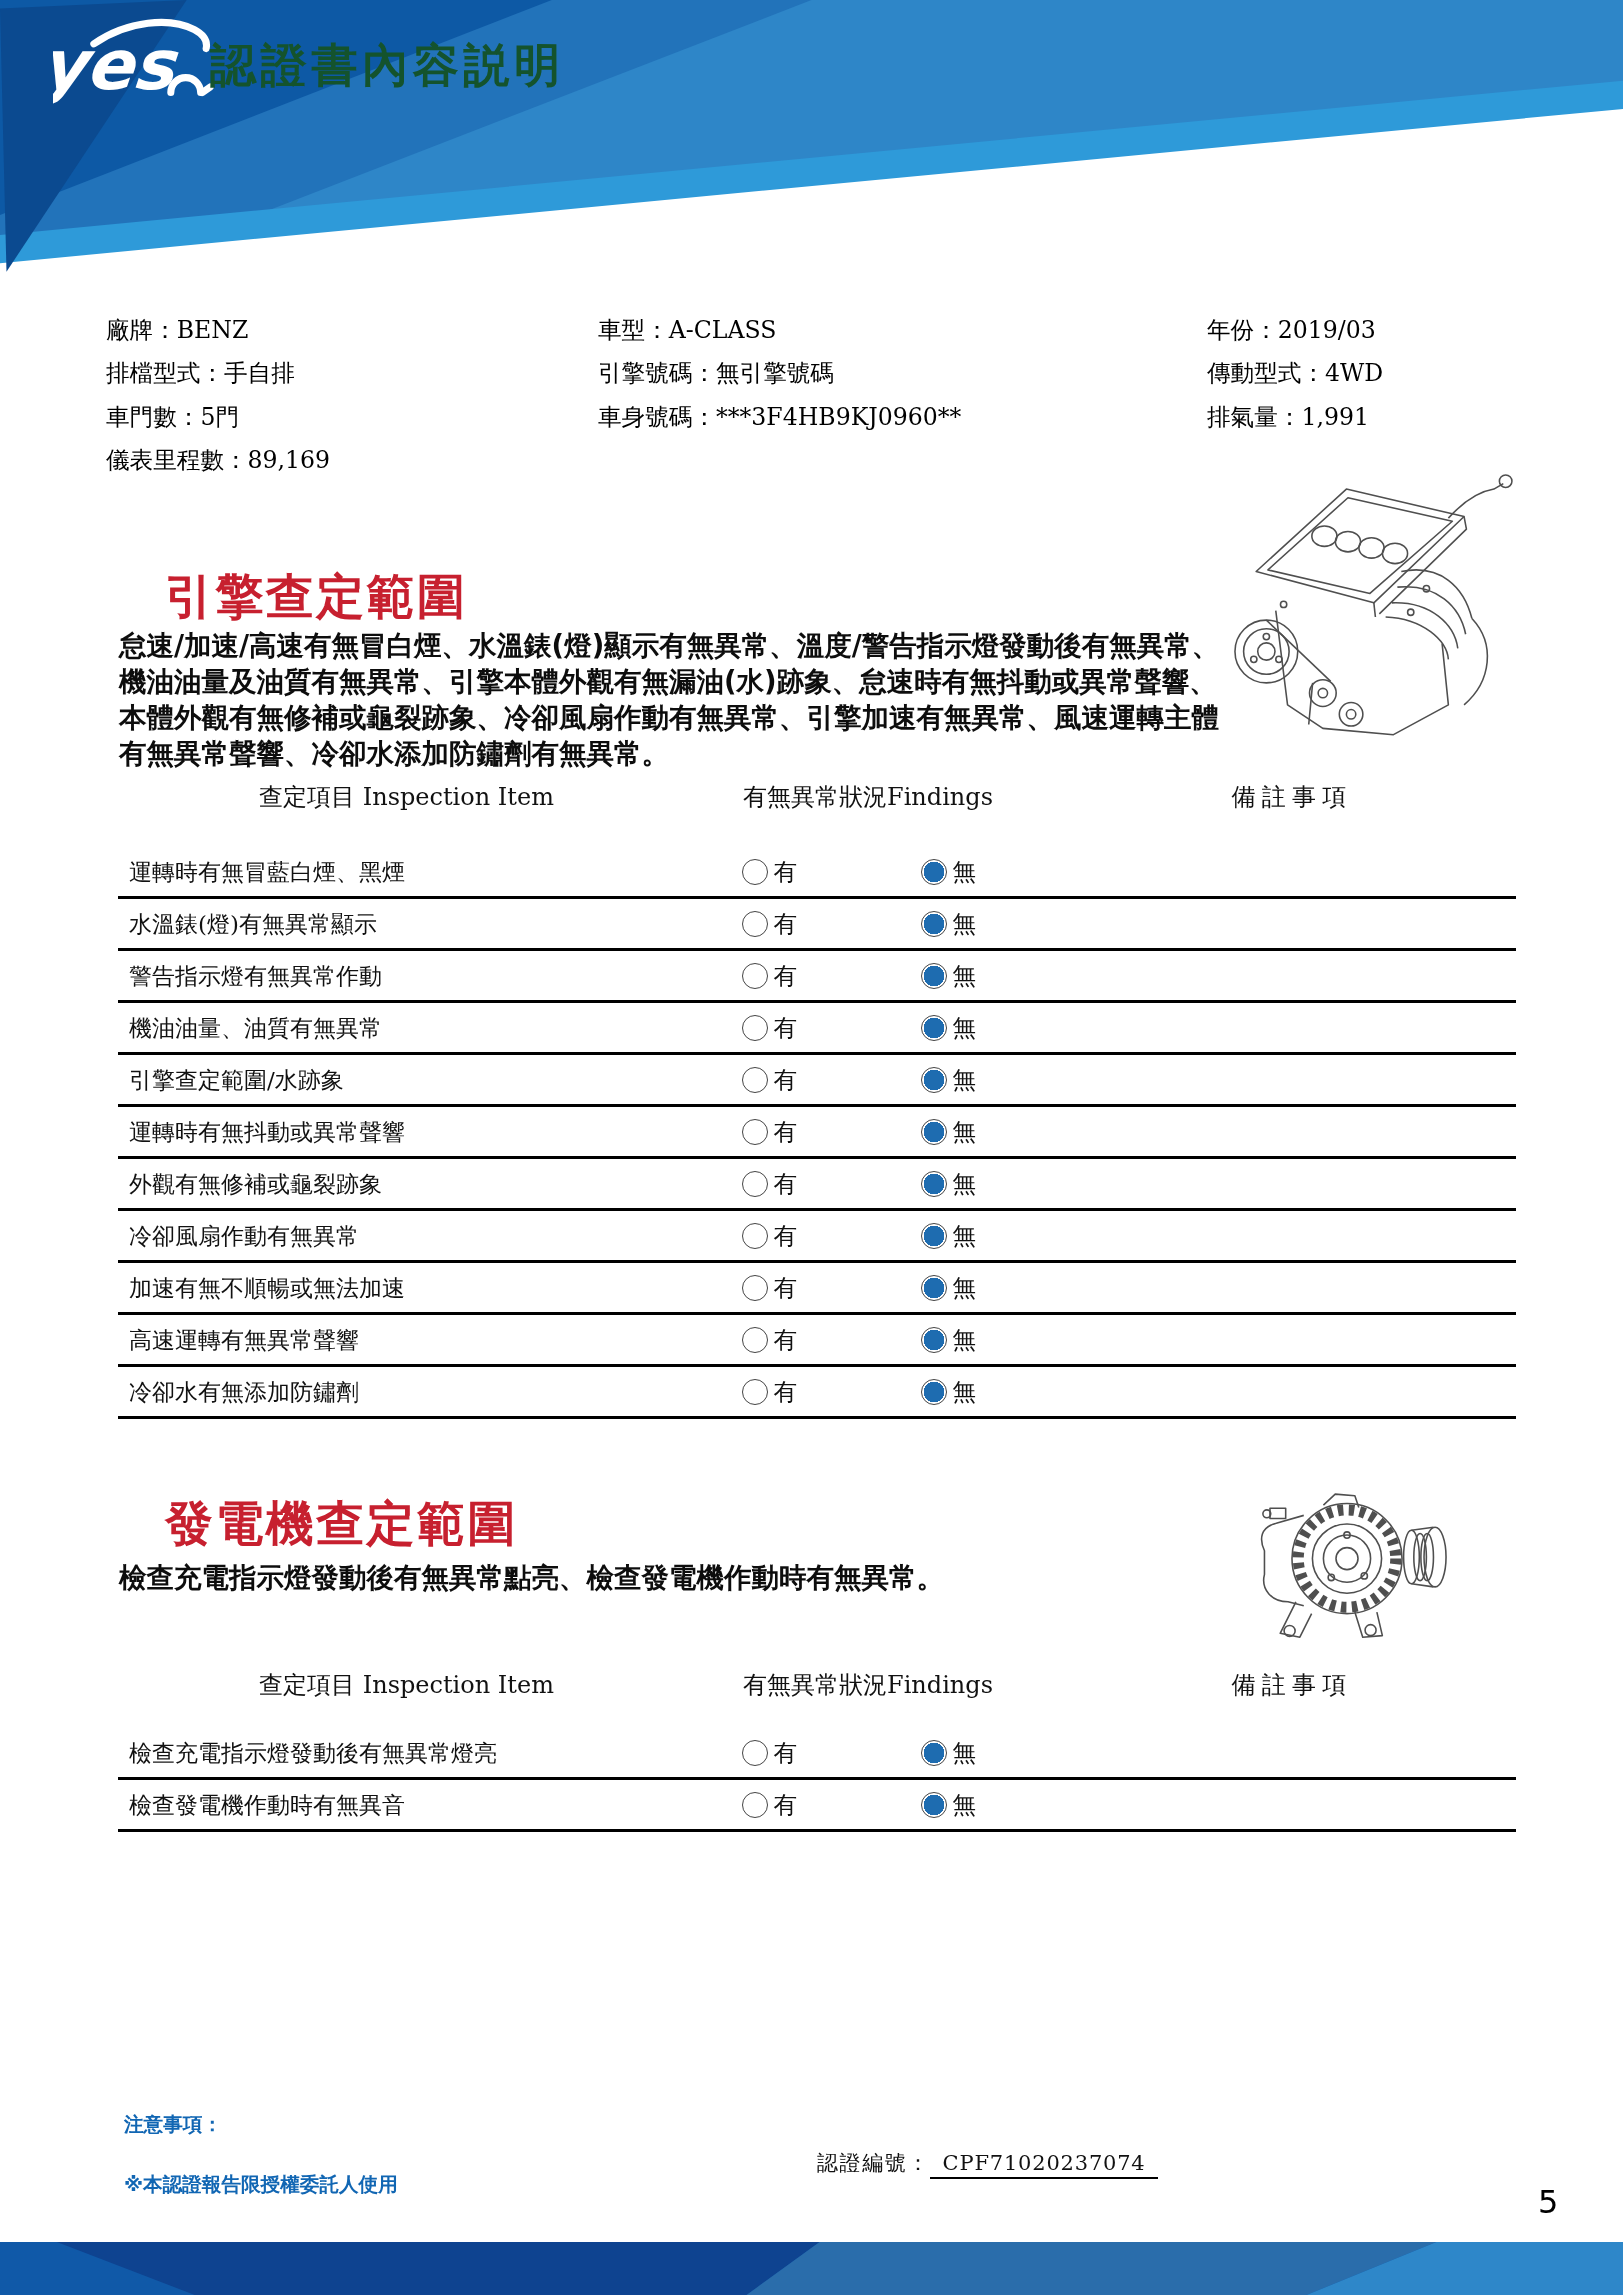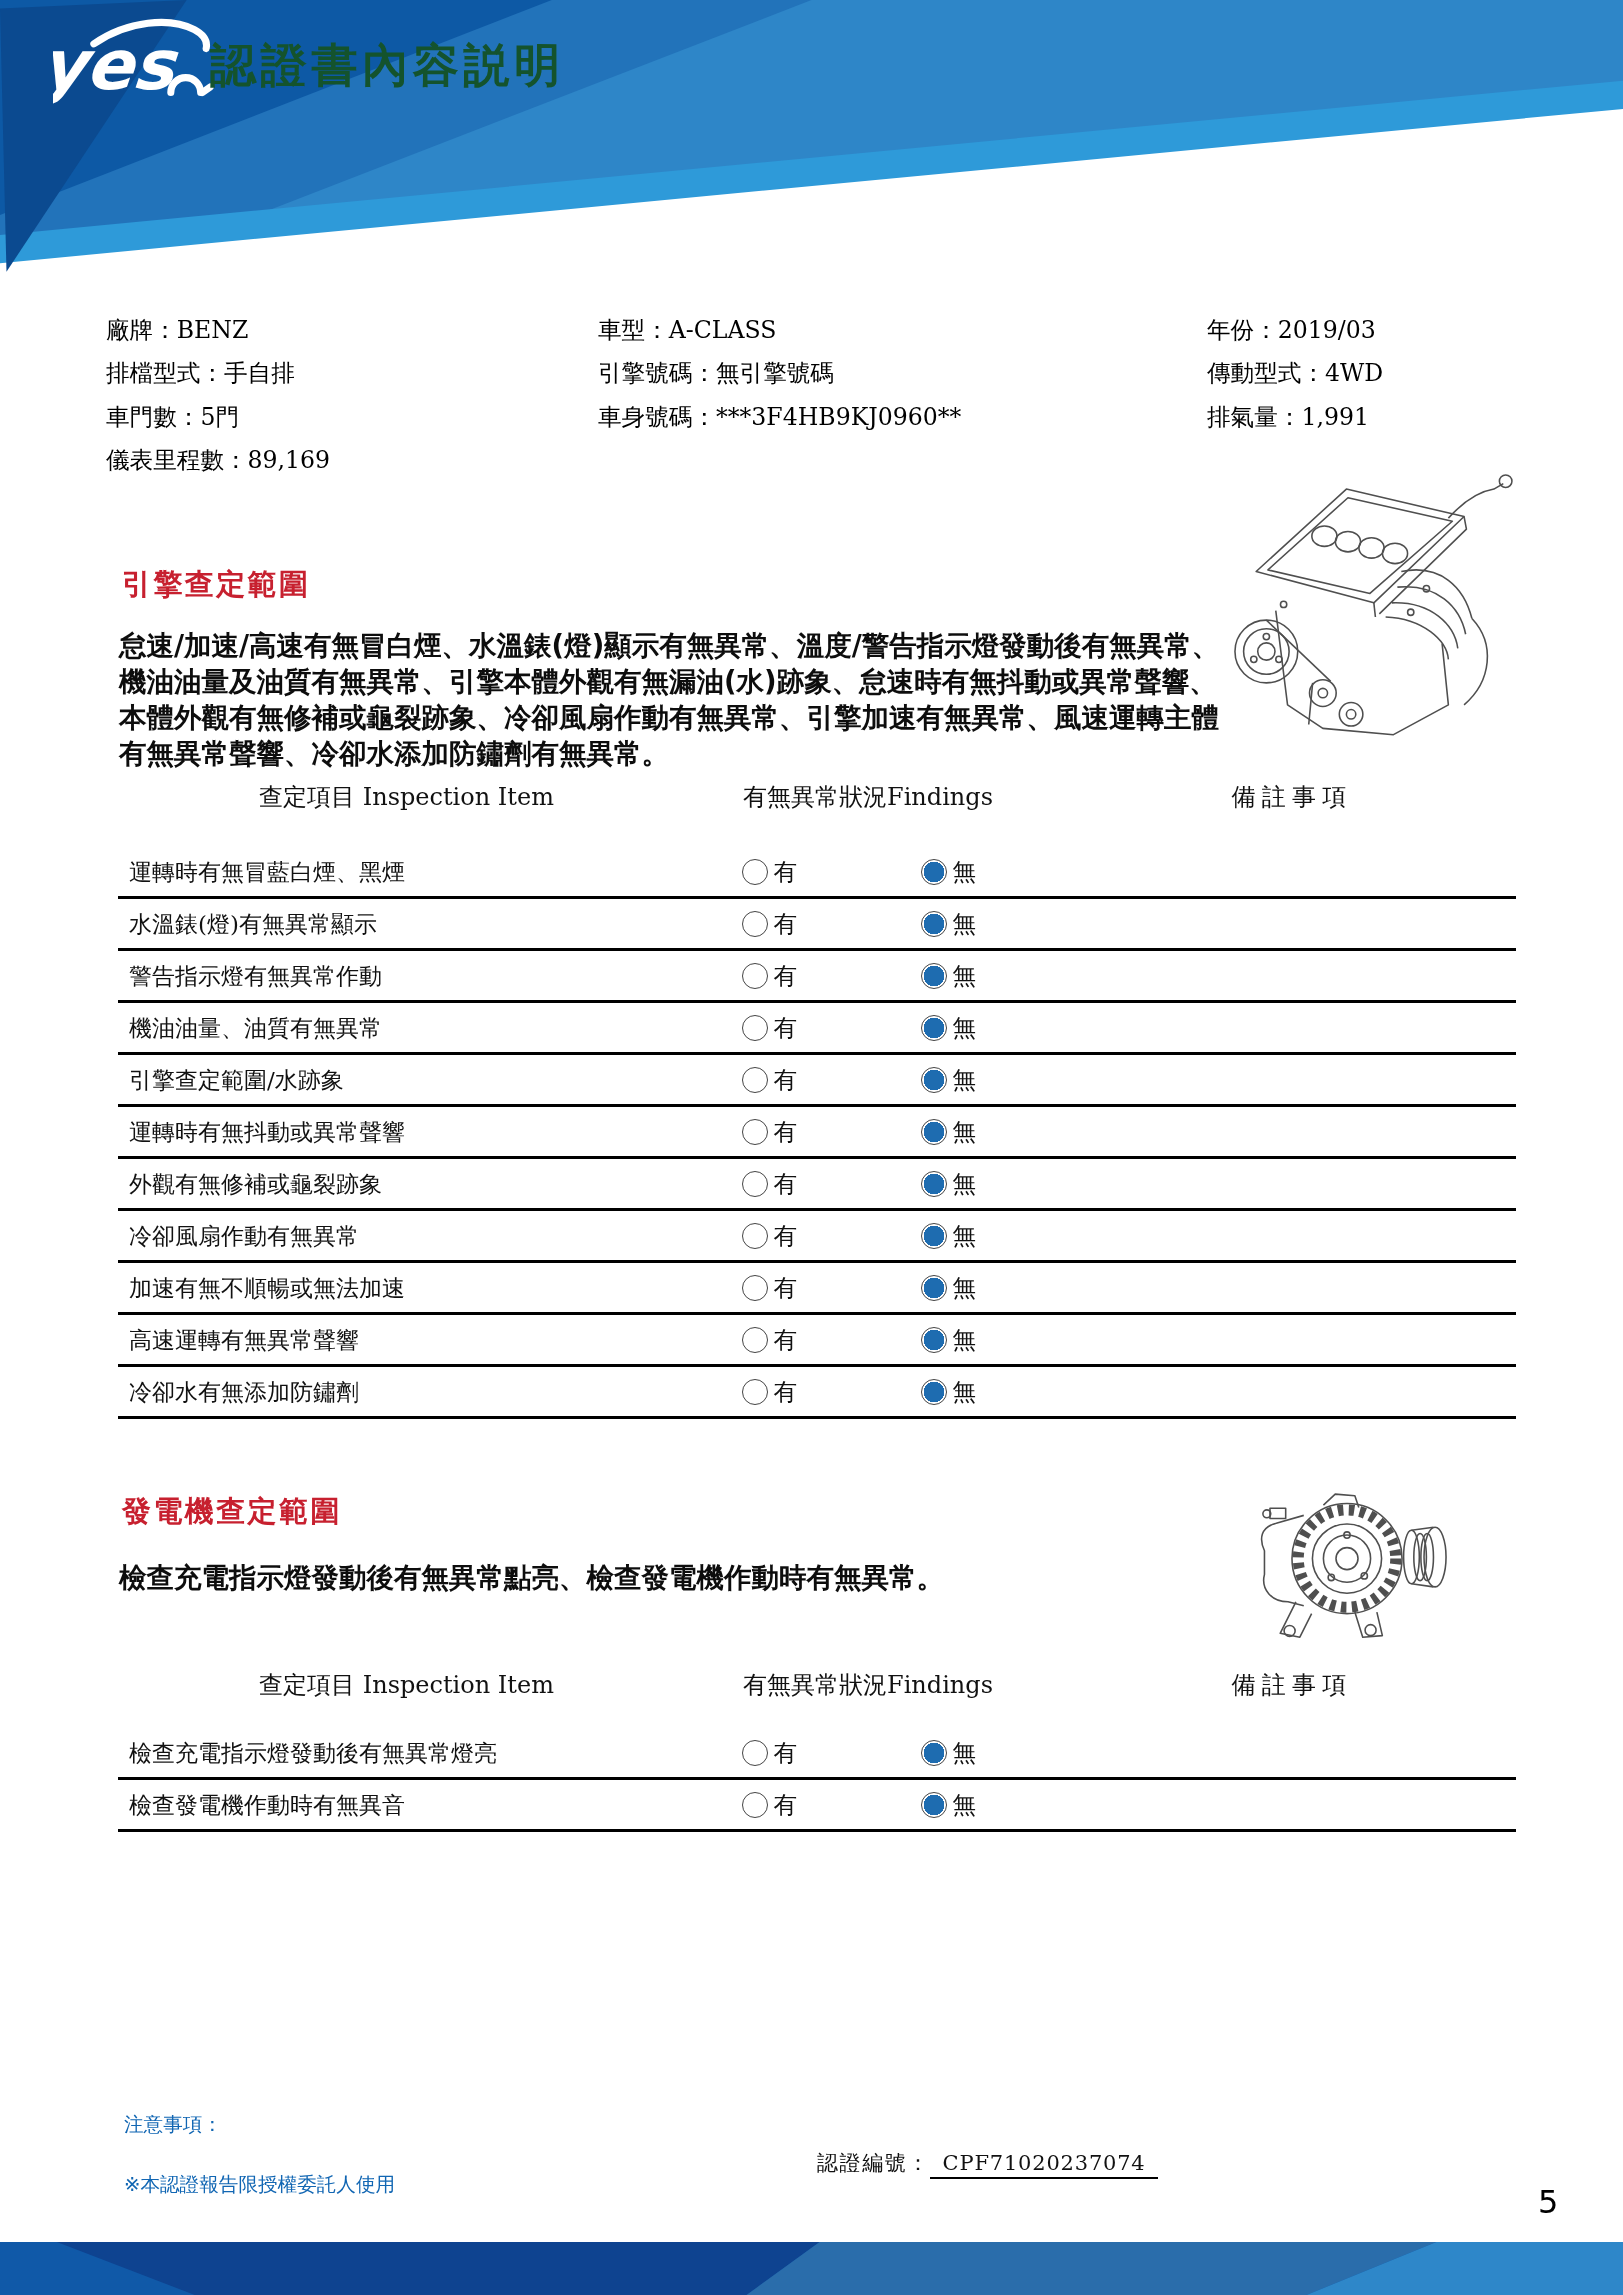--- a/index.html
+++ b/index.html
@@ -17,21 +17,21 @@
   .logo-svg{position:absolute;left:53px;top:17.3px;width:161px;height:93px;}
   .logo-text{font-family:"DejaVu Sans","Liberation Sans",sans-serif;font-weight:bold;font-style:italic;}
   .header-title{position:absolute;left:210px;top:35px;font-family:"DejaVu Sans","Liberation Sans",sans-serif;
        font-weight:bold;font-size:46px;color:#14532d;letter-spacing:4.7px;white-space:nowrap;}
 
   
   .info-line{position:absolute;font-size:23.6px;white-space:nowrap;color:#000;}
 
   
   .sec-title{position:absolute;font-family:Liberation Serif, serif;
-       font-weight:900;font-size:29px;letter-spacing:2.4px;white-space:nowrap;}
+       font-weight:900;font-size:48px;letter-spacing:2.4px;white-space:nowrap;margin-left:43px;}
   .para{position:absolute;font-family:"DejaVu Sans","Liberation Sans",sans-serif;
        font-weight:900;font-size:27.5px;line-height:36px;color:#0d0d0d;white-space:nowrap;}
 
   
   .thead{position:absolute;width:1398px;height:33px;font-size:24px;}
   .thead .h{position:absolute;top:0;text-align:center;white-space:nowrap;}
   .h-item{left:53px;width:471px;}
   .h-find{left:593px;width:314px;}
   .h-rem{left:1056px;width:236px;letter-spacing:6.3px;}
   .tbody{position:absolute;width:1398px;}
@@ -43,21 +43,21 @@
   .radio{width:26px;height:26px;border-radius:50%;border:1.6px solid #444;background:#fff;box-sizing:border-box;}
   .radio.checked{background:radial-gradient(circle,#1e6cb0 0 60%,#ffffff 61%);}
   .radio-label{font-size:23.6px;}
 
   
   .illu{position:absolute;}
   .illu svg{width:100%;height:100%;}
 
   
   .note{position:absolute;font-family:"DejaVu Sans","Liberation Sans",sans-serif;
-      font-weight:normal;color:#1166b3;font-size:19.6px;white-space:nowrap;}
+      font-weight:bold;color:#1166b3;font-size:19.6px;white-space:nowrap;}
   .cert{position:absolute;left:817px;top:2149px;font-size:21px;white-space:nowrap;letter-spacing:1.6px;}
   .cert .num{border-bottom:2.4px solid #000;padding:0 12.6px 1.6px 12.6px;letter-spacing:0.8px;text-align:center;}
   .pagenum{position:absolute;left:1538px;top:2183px;font-family:"DejaVu Sans","Liberation Sans",sans-serif;
       font-size:32px;color:#000;}
   .footband{position:absolute;left:0;top:2242px;width:1623px;height:53px;background:#1059a8;}
   .fb{position:absolute;inset:0;}
   .fb-navy {background:#0e4390;clip-path:polygon(3.5% 0,50.5% 0,46% 100%,12% 100%);}
   .fb-mid  {background:#2a6dab;clip-path:polygon(50.5% 0,88.5% 0,80.5% 100%,46% 100%);}
   .fb-light{background:#2e87c9;clip-path:polygon(88.5% 0,100% 0,100% 100%,80.5% 100%);}
 </style>

